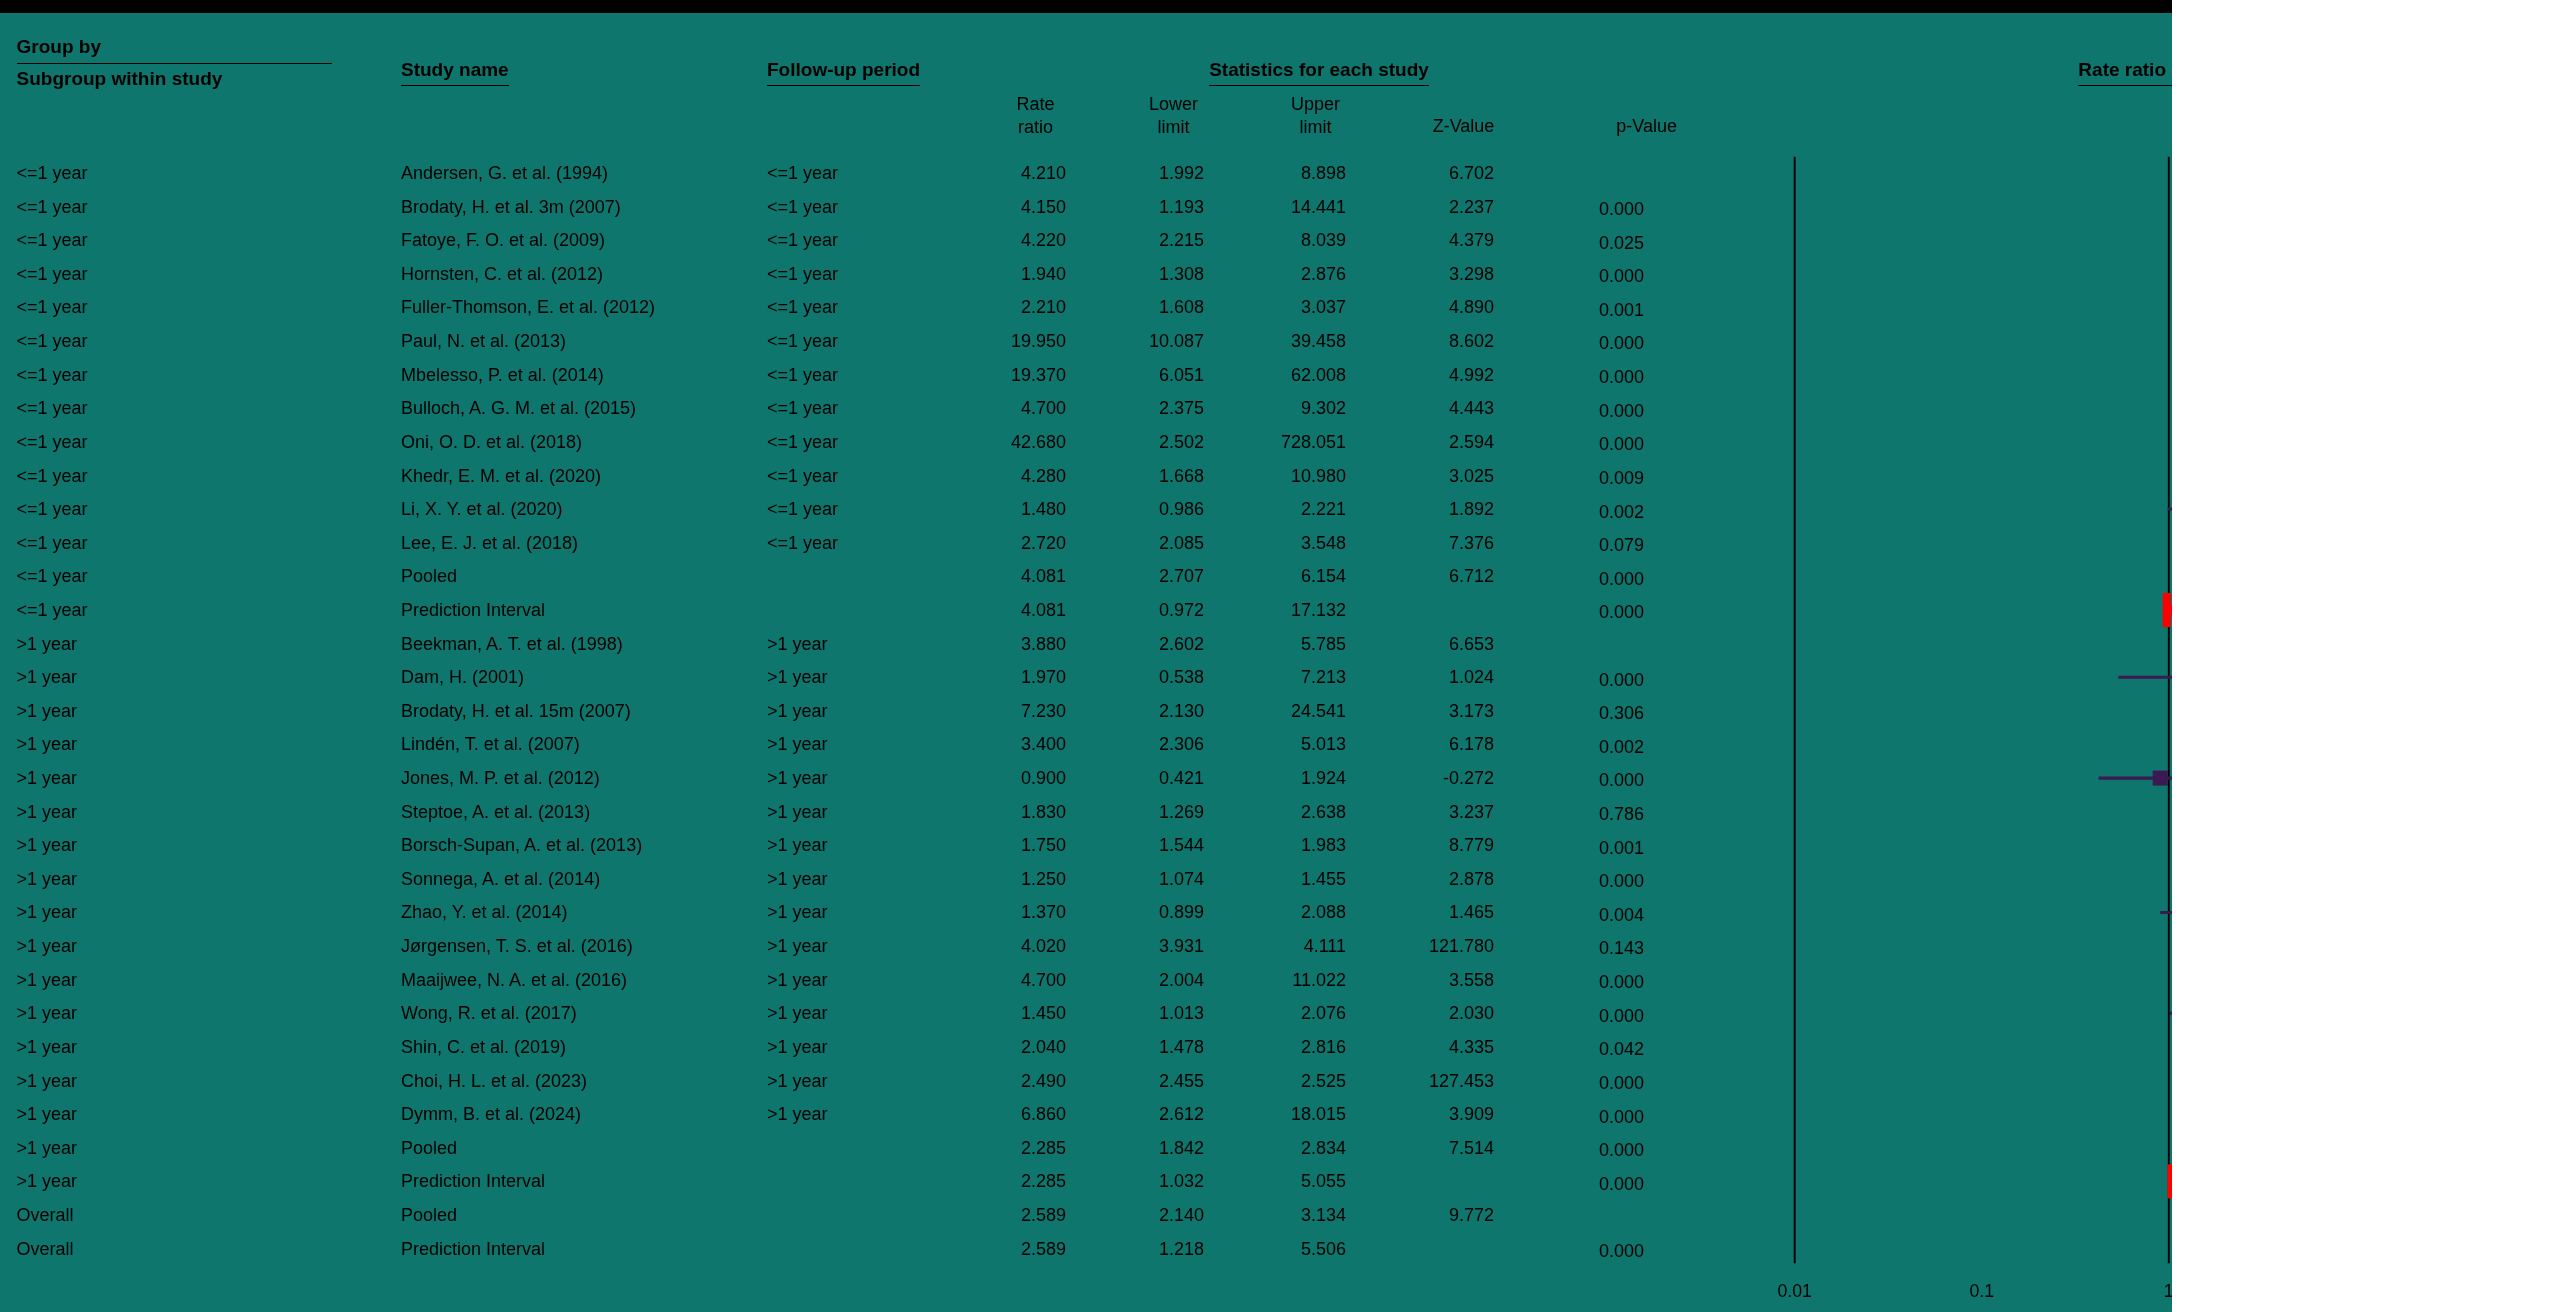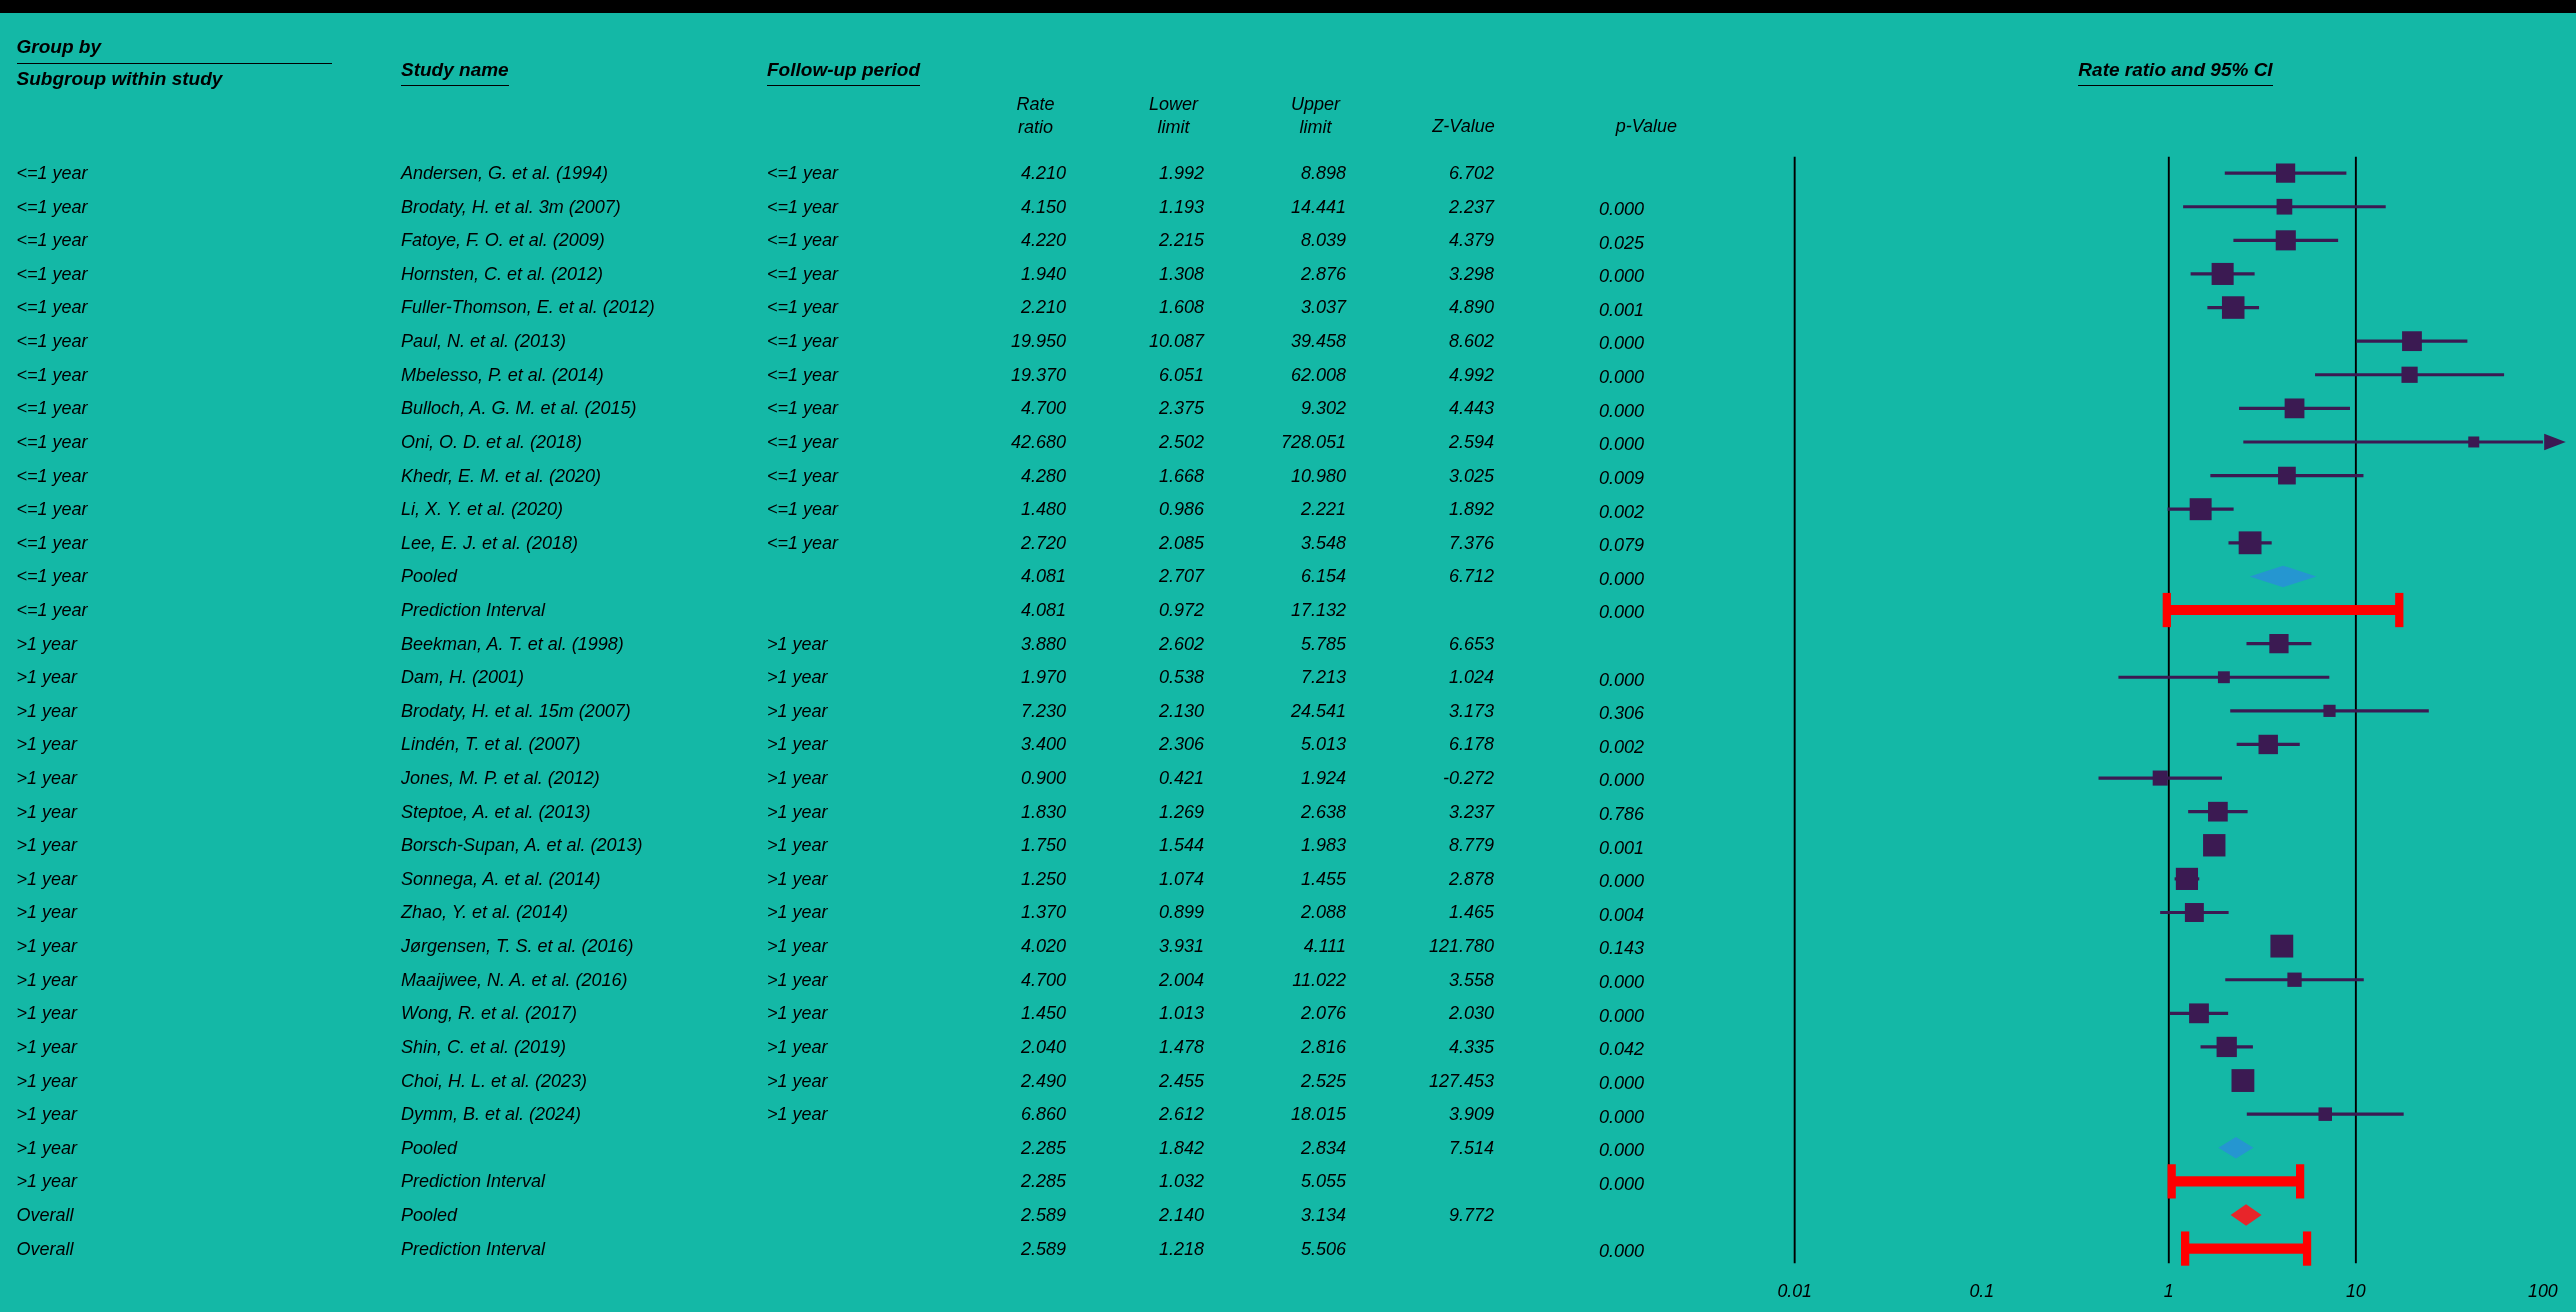--- a/index.html
+++ b/index.html
@@ -1,18 +1,18 @@
 <!DOCTYPE html>
 <html style="font-size:10px"><head>
 <meta charset="utf-8">
 <style>
   * { margin: 0; padding: 0; box-sizing: border-box; }
   html, body { background: #ffffff; }
   body { font-family: "Liberation Sans", sans-serif; color: #000; }
-  #root { position: relative; width: 2576px; height: 1312px; background: #14b8a6; overflow: hidden; font-style: italic; }
+  #root { position: relative; width: 2172px; height: 1312px; background: #0f766e; overflow: hidden; }
   .topbar { position: absolute; left: 0; top: 0; width: 2576px; height: 12.7px; background: #000; }
   .hd { position: absolute; font-weight: bold; font-size: 19px; white-space: nowrap; }
   .und { border-bottom: 1.9px solid #000; padding-bottom: 3.8px; display: inline-block; margin-top: 23px; }
   .hd-center { position: absolute; text-align: center; font-weight: bold; font-size: 19px; white-space: nowrap; }
   .rule { position: absolute; border-top: 1.9px solid #000; }
   .sub { position: absolute; width: 127px; text-align: center; font-size: 18px; line-height: 23px; white-space: nowrap; }
   #rows { position: absolute; left: 0; top: 0; width: 1712px; height: 1312px; }
   .row { position: absolute; left: 0; width: 1712px; height: 34px; font-size: 18px; }
   .row span { position: absolute; line-height: 34px; white-space: nowrap; }
   .c-group  { left: 16.5px; }
@@ -33,20 +33,21 @@
 <div id="root">
   <div class="topbar"></div>
 
   <div class="hd" style="left:16.5px; top:36px;">Group by</div>
   <div class="rule" style="left:16.5px; top:63px; width:315px;"></div>
   <div class="hd" style="left:16.5px; top:68px;">Subgroup within study</div>
 
   <div class="hd" style="left:401px; top:36px;"><span class="und">Study name</span></div>
   <div class="hd" style="left:767px; top:36px;"><span class="und">Follow-up period</span></div>
 
+  <div class="hd-center" style="left:989px; top:36px; width:660px;"><span class="und">Statistics for each study</span></div>
   <div class="hd-center" style="left:1928px; top:36px; width:495px;"><span class="und">Rate ratio and 95% CI</span></div>
 
   <div class="sub" style="left:972px; top:93px;"><span>Rate</span><br><span>ratio</span></div>
   <div class="sub" style="left:1110px; top:93px;"><span>Lower</span><br><span>limit</span></div>
   <div class="sub" style="left:1252px; top:93px;"><span>Upper</span><br><span>limit</span></div>
   <div class="sub" style="left:1400px; top:115px;"><span>Z-Value</span></div>
   <div class="sub" style="left:1550px; top:115px;text-align:right;"><span>p-Value</span></div>
 
   <div id="rows">
       <div class="row" style="top: 156px;">

